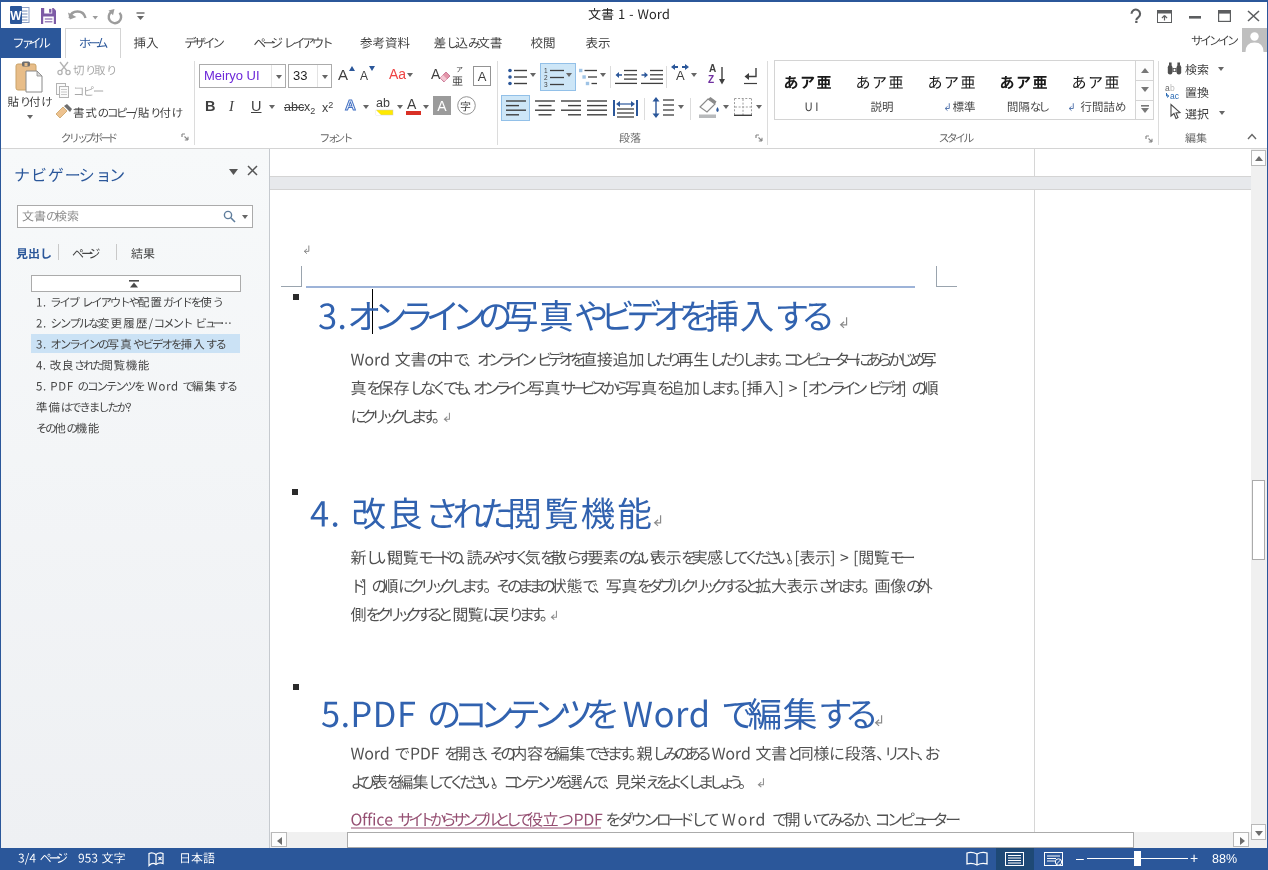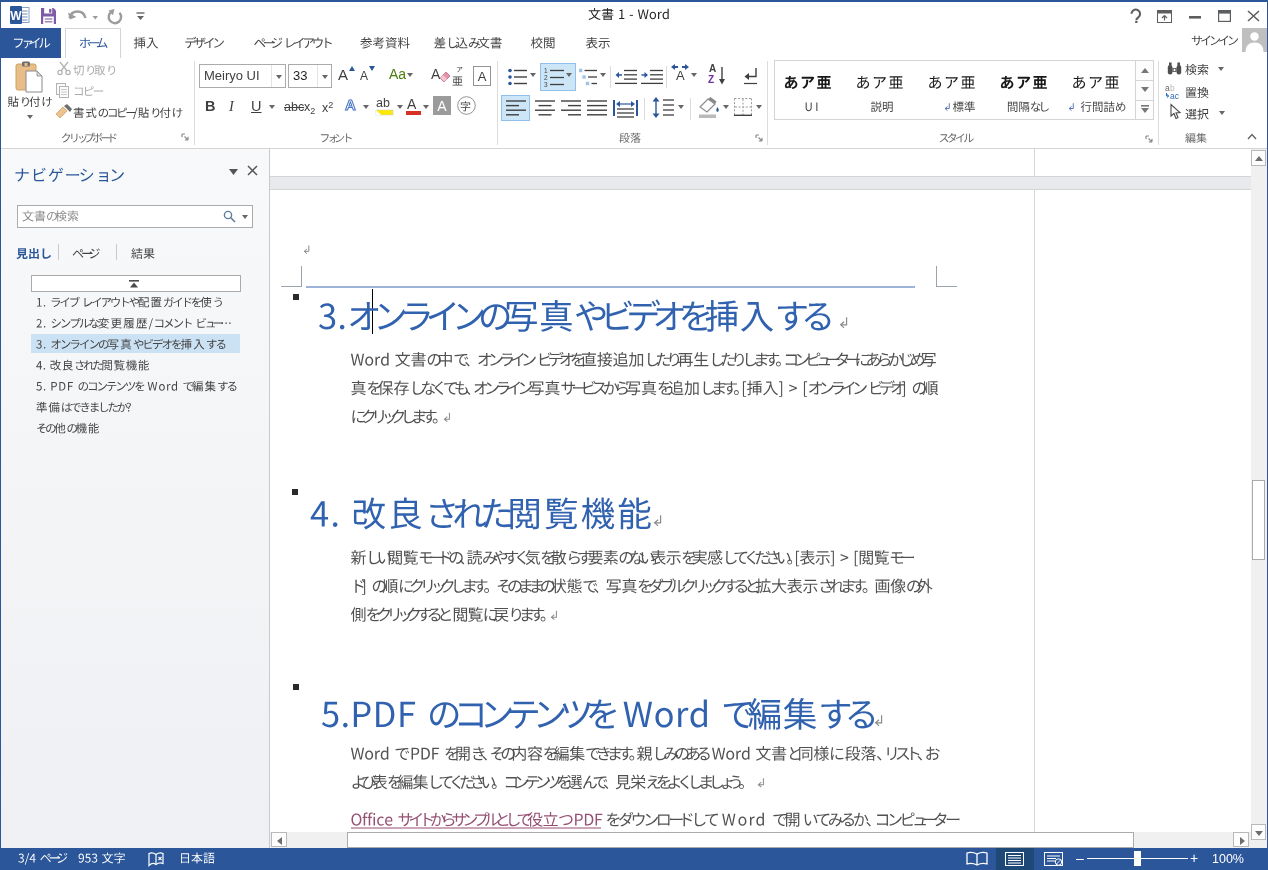--- a/index.html
+++ b/index.html
@@ -165,31 +165,31 @@
  </svg>
  
  <div class="combo" style="left:198px;top:6px;width:87px;height:24px">
       <div class="dd"></div>
       <div class="dar" style="right:3px;top:10px"></div>
     </div>
  <div class="combo" style="left:287px;top:6px;width:44px;height:24px">
       <div class="dd"></div>
       <div class="dar" style="right:3px;top:10px"></div>
     </div>
- <div class="abs" style="left:203px;top:10px;font-size:13px;color:#404040">Meiryo UI</div>
+ <div class="abs" style="left:203px;top:10px;font-size:13px;color:#6d28d9">Meiryo UI</div>
  <div class="abs" style="left:292px;top:10px;font-size:13px;color:#1e1e1e">33</div>
  <div class="abs" style="left:337px;top:8px;font-size:15px;color:#3f3f3f">A</div>
  <svg class="ic" style="left:348px;top:8px" width="6" height="5" viewBox="0 0 6 5">
       <path d="M3 0 L6 5 H0 z" fill="#2b579a"></path>
     </svg>
  <div class="abs" style="left:359px;top:11px;font-size:12px;color:#3f3f3f">A</div>
  <svg class="ic" style="left:368px;top:8px" width="6" height="5" viewBox="0 0 6 5">
       <path d="M3 5 L6 0 H0 z" fill="#2b579a"></path>
     </svg>
- <div class="abs" style="left:388px;top:8px;font-size:14px;color:#4d7c0f">Aa</div>
+ <div class="abs" style="left:388px;top:8px;font-size:14px;color:#ef4444">Aa</div>
  <div class="dar" style="left:406px;top:15px"></div>
  
  <div class="abs" style="left:430px;top:8px;font-size:14px;color:#3f3f3f">A</div>
  <svg class="ic" style="left:438px;top:12px" width="12" height="12" viewBox="0 0 12 12">
       <path d="M1 8 l6 -6 l4 4 l-6 6 z" fill="#e394a8" stroke="#c0688a" stroke-width="0.8"></path>
       <path d="M1 8 l3 -3 l4 4 l-2.5 2.5 z" fill="#f3c6d2"></path>
     </svg>
  
  <svg class="ic" style="left:472px;top:8px" width="18" height="20" viewBox="0 0 18 20">
       <rect x="0.5" y="0.5" width="17" height="19" fill="none" stroke="#949494"></rect>
@@ -519,21 +519,21 @@
  </svg>
  <div class="abs" style="left:1076px;top:2px;width:12px;font-size:14px;color:#fff">–</div>
  <div id="zoomtrack"></div>
     <div id="zoomthumb"></div>
  <svg class="ic" style="left:148px;top:4px" width="16" height="14" viewBox="0 0 16 14">
   <path d="M1 1.5 q3.5 -1.5 7 1 q3.5 -2.5 7 -1 v10 q-3.5 -1.5 -7 1 q-3.5 -2.5 -7 1 z" fill="none" stroke="#fff" stroke-width="1.2"></path>
   <line x1="8" y1="2.5" x2="8" y2="12" stroke="#fff" stroke-width="1.2"></line>
   <path d="M10.5 5 l3 3 m0 -3 l-3 3" stroke="#fff" stroke-width="1.1"></path>
  </svg>
  <div class="abs" style="left:1190px;top:2px;width:12px;font-size:14px;color:#fff">+</div>
- <div class="abs" style="left:1212px;top:4px;font-size:12.5px;color:#fff">100%</div>
+ <div class="abs" style="left:1212px;top:4px;font-size:12.5px;color:#fff">88%</div>
 </div>
 <svg class="abs" id="textlayer" width="1268" height="870" viewBox="0 0 1268 870">
 <defs>
       <path id="g0" d="M460 840V670H50V597H199C256 437 334 300 438 190C331 102 199 37 39 -9C54 -27 78 -63 87 -81C249 -29 384 41 494 135C606 36 743 -37 910 -80C923 -59 947 -24 965 -7C802 31 666 100 556 192C661 299 741 431 800 597H954V670H537V840ZM498 246C403 343 331 461 281 597H713C661 455 591 339 498 246Z"></path>
       <path id="g1" d="M257 67H752V3H257ZM257 116V177H752V116ZM184 229V-83H257V-50H752V-81H827V229ZM55 333V276H945V333H534V391H878V442H534V498H822V608H945V664H822V771H534V842H459V771H162V721H459V664H57V608H459V548H151V498H459V442H123V391H459V333ZM534 721H748V664H534ZM534 548V608H748V548Z"></path>
       <path id="g2" d="M88 0H490V76H343V733H273C233 710 186 693 121 681V623H252V76H88Z"></path>
       <path id="g3" d="M46 245H302V315H46Z"></path>
       <path id="g4" d="M181 0H291L400 442C412 500 426 553 437 609H441C453 553 464 500 477 442L588 0H700L851 733H763L684 334C671 255 657 176 644 96H638C620 176 604 256 586 334L484 733H399L298 334C280 255 262 176 246 96H242C227 176 213 255 198 334L121 733H26Z"></path>
       <path id="g5" d="M303 -13C436 -13 554 91 554 271C554 452 436 557 303 557C170 557 52 452 52 271C52 91 170 -13 303 -13ZM303 63C209 63 146 146 146 271C146 396 209 480 303 480C397 480 461 396 461 271C461 146 397 63 303 63Z"></path>
       <path id="g6" d="M92 0H184V349C220 441 275 475 320 475C343 475 355 472 373 466L390 545C373 554 356 557 332 557C272 557 216 513 178 444H176L167 543H92Z"></path>

